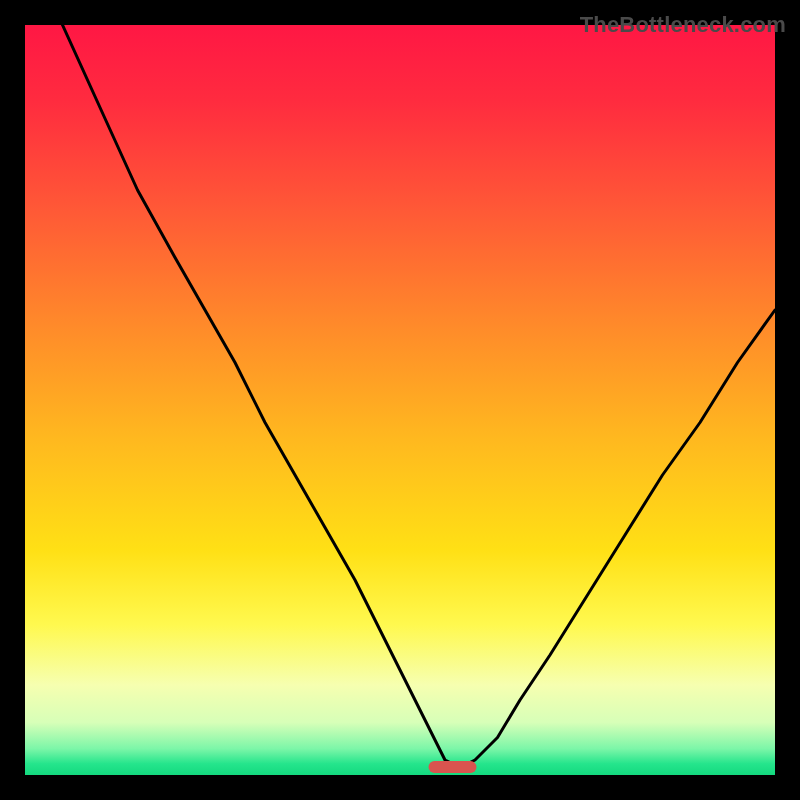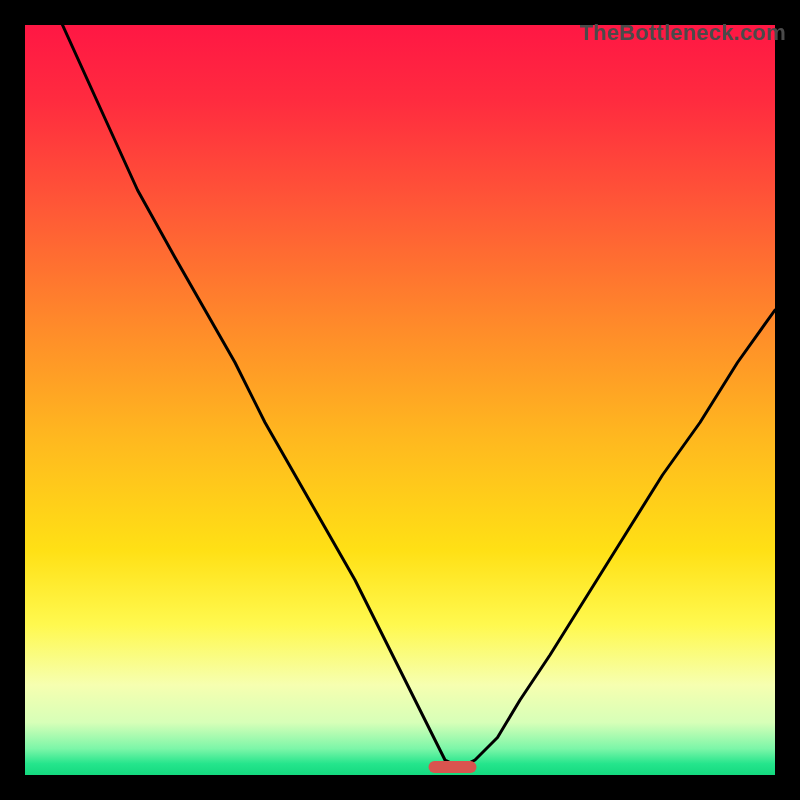--- a/index.html
+++ b/index.html
@@ -12,21 +12,21 @@
     font-family: Arial, Helvetica, sans-serif;
   }
   .frame {
     position: relative;
     width: 800px;
     height: 800px;
     background: #000;
   }
   .watermark {
     position: absolute;
-    top: 20px;
+    top: 12px;
     right: 14px;
     color: #4a4a4a;
     font-size: 22px;
     font-weight: 600;
     letter-spacing: 0.2px;
     z-index: 10;
   }
   svg {
     position: absolute;
     top: 25px;

